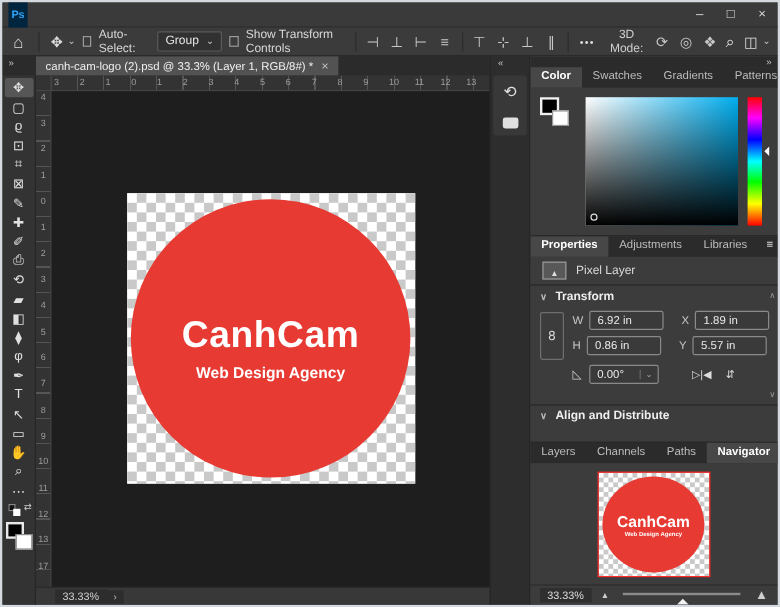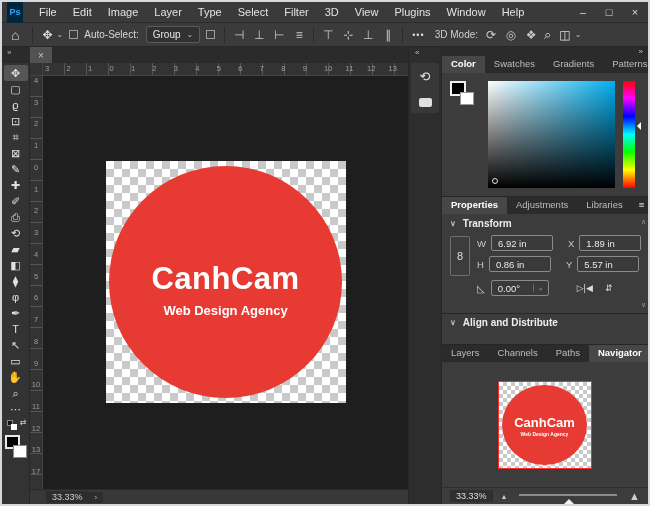--- a/index.html
+++ b/index.html
@@ -143,53 +143,40 @@
   .nav-track { position:absolute; left:4px; right:4px; top:4px; height:2px; background:#8b8b8b; }
   .nav-thumb { position:absolute; left:46%; top:4px; width:0; height:0; border:5px solid transparent; border-bottom-color:#f2f2f2; }
 </style>
 </head>
 <body>
 
 <div class="window">
 
   <div class="titlebar">
     <div class="ps-logo">Ps</div>
-    <div class="menus">
-        <span>File</span>
-        <span>Edit</span>
-        <span>Image</span>
-        <span>Layer</span>
-        <span>Type</span>
-        <span>Select</span>
-        <span>Filter</span>
-        <span>3D</span>
-        <span>View</span>
-        <span>Plugins</span>
-        <span>Window</span>
-        <span>Help</span>
-      </div>
     <div class="win-controls">
       <span>–</span>
       <span>□</span>
       <span>×</span>
     </div>
   </div>
 
   <div class="optionsbar">
     <span class="opt-ico home">⌂</span>
     <span class="sep"></span>
     <span class="opt-ico">✥</span>
     <span class="caret">⌄</span>
     <span class="chk"></span>
     <span class="lbl">Auto-Select:</span>
     <span class="dropdown">
       <span>Group</span>
       <span class="caret">⌄</span>
     </span>
     <span class="chk"></span>
+    <span class="lbl">Show Transform Controls</span>
     <span class="sep"></span>
     <span class="ico-group">
       <span class="opt-ico">⊣</span>
       <span class="opt-ico">⊥</span>
       <span class="opt-ico">⊢</span>
       <span class="opt-ico">≡</span>
     </span>
     <span class="sep"></span>
     <span class="ico-group">
       <span class="opt-ico">⊤</span>
@@ -209,20 +196,21 @@
     <span class="opt-ico">◫</span>
     <span class="caret" style="padding-right:6px;">⌄</span>
   </div>
 
   <div class="mainrow">
     <div class="left-group">
 
       <div class="tabrow">
         <span class="chev-cell">»</span>
         <span class="doc-tab">
+          <span>canh-cam-logo (2).psd @ 33.3% (Layer 1, RGB/8#) *</span>
           <span class="close">×</span>
         </span>
       </div>
 
       <div class="work-row">
 
         <div class="toolbar">
         <span class="tool active">✥</span>
             <span class="tool">▢</span>
             <span class="tool">ϱ</span>
@@ -351,20 +339,24 @@
         </div>
       </div>
 
       <div class="ptabs">
           <span class="active">Properties</span>
           <span>Adjustments</span>
           <span>Libraries</span>
           <span class="pmenu">≡</span>
         </div>
 
+      <div class="pixel-row">
+        <span class="pl-thumb">▲</span>
+        <span>Pixel Layer</span>
+      </div>
 
       <div class="transform-sec">
         <div class="sec-head">
           <span class="cv">∨</span>
           <span>Transform</span>
         </div>
         <div class="tf-grid">
           <div class="chain">8</div>
           <div class="tf-fields">
             <div class="tf-row">

